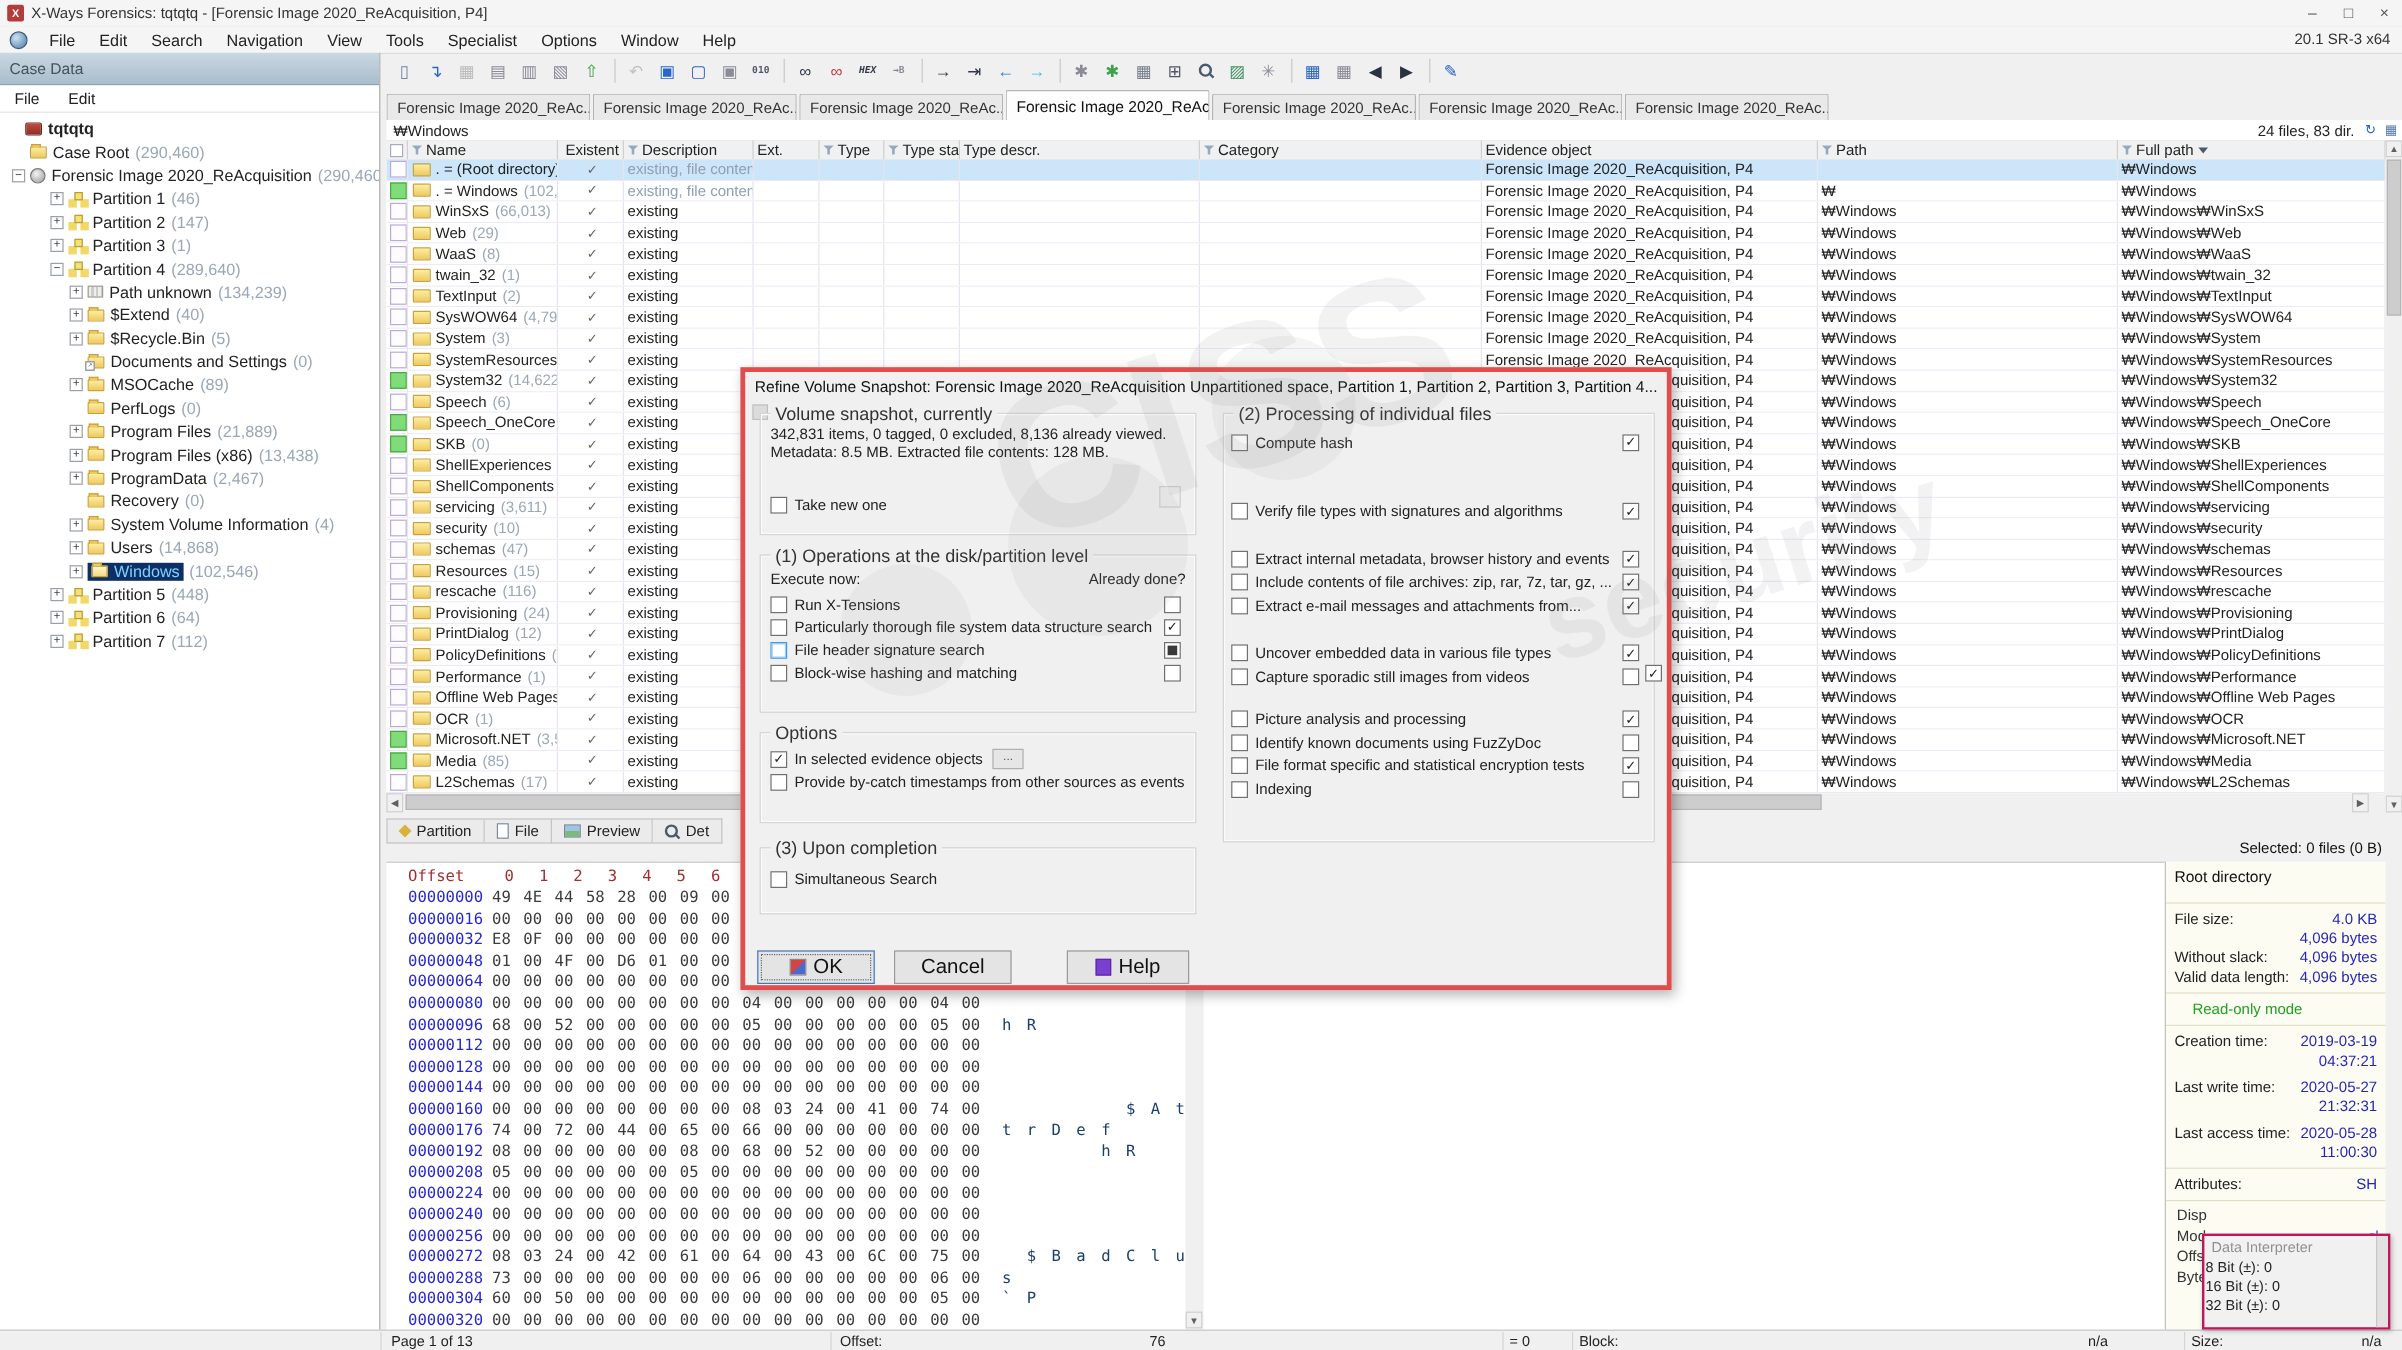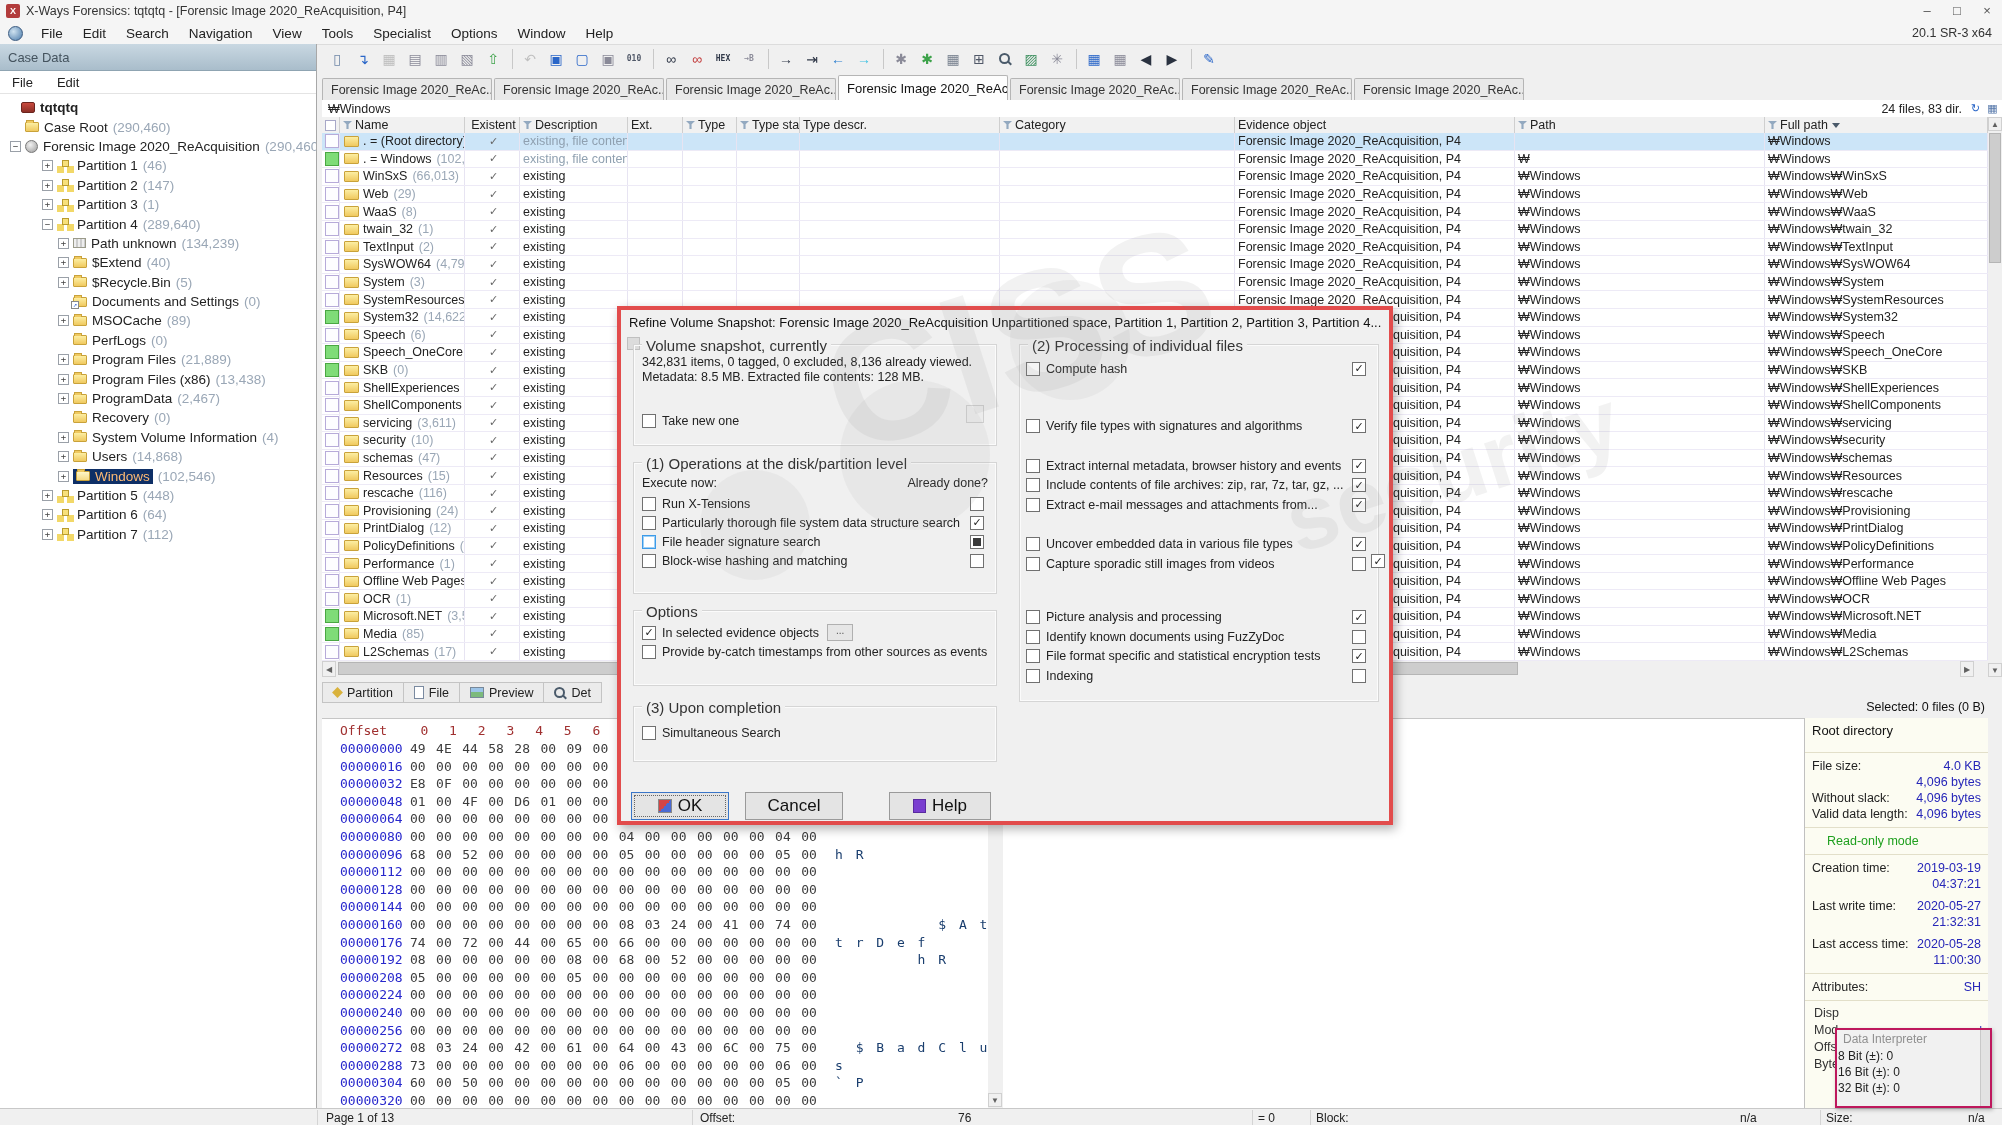--- a/index.html
+++ b/index.html
@@ -51,21 +51,21 @@
        width:6px;height:2px;background:#f0c95f;border:1px solid #c9a23a;border-bottom:none}
   .tic-folder-open{background:linear-gradient(#fdf6c9,#f5da85)}
   .tic-folder-link::after{content:"↗";position:absolute;left:-3px;bottom:-3px;width:6px;height:6px;background:#fff;
        border:1px solid #888;color:#2255cc;font:5px/6px "DejaVu Sans",sans-serif;text-align:center}
   .tic-disk{width:13px;height:13px;border-radius:50%;background:radial-gradient(circle at 40% 35%,#f2f2f2,#9a9a9a);border:1px solid #787878}
   .tic-partition{width:15px;height:12px;position:relative}
   .tic-partition::before{content:"";position:absolute;left:5px;top:0;width:5px;height:5px;background:#f7e07a;
        border:1px solid #b99b2e;box-shadow:-5px 6px 0 #f2d868,5px 6px 0 #f2d868}
   .tic-grid{width:13px;height:10px;border:1px solid #9a9a8a;background:repeating-linear-gradient(90deg,#eee 0 2px,#ccc 2px 4px)}
   .tcount{color:#9aa7b6;margin-left:5px}
-  .tsel{background:#0e2f66;color:#fdba74;padding:0 3px;display:inline-flex;align-items:center}
+  .tsel{background:#0e2f66;color:#7dd3fc;padding:0 3px;display:inline-flex;align-items:center}
   .tsel .tic{margin-right:5px}
   .lv0{padding-left:6px}.lv1{padding-left:10px}.lv2{padding-left:42px}.lv3{padding-left:58px}
   
   #tabsbar{position:absolute;left:322px;top:74px;width:1680px;height:26px;display:flex;align-items:flex-end}
   .dtab{width:170px;height:22px;line-height:22px;background:#e9e9e9;border:1px solid #b5b5b5;border-bottom:none;
         border-radius:2px 2px 0 0;margin-right:2px;padding:0 8px;box-sizing:border-box;white-space:nowrap;
         overflow:hidden;font-size:12.5px;color:#333;flex:none}
   .dtab.active{background:#fdfdfd;height:25px;line-height:25px;font-size:13px;color:#111}
   #pathbar{position:absolute;left:322px;top:100px;width:1680px;height:17px;background:#fff;
            border-bottom:1px solid #d0d0d0;display:flex;align-items:center;font-size:12.5px}
@@ -396,21 +396,21 @@
         <span class="txt" style="color: rgb(80, 88, 104);">010</span>
       </span>
       <span class="tbsep"></span>
       <span class="tbi">
         <span style="color: rgb(48, 56, 72);">∞</span>
       </span>
       <span class="tbi">
         <span style="color: rgb(194, 59, 59);">∞</span>
       </span>
       <span class="tbi">
-        <span class="txt" style="color: rgb(48, 56, 72);">HEX</span>
+        <span class="txt" style="color: rgb(48, 56, 72); font-style: italic;">HEX</span>
       </span>
       <span class="tbi">
         <span class="txt" style="color: rgb(138, 138, 152);">→B</span>
       </span>
       <span class="tbsep"></span>
       <span class="tbi">
         <span style="color: rgb(48, 56, 72);">→</span>
       </span>
       <span class="tbi">
         <span style="color: rgb(48, 56, 72);">⇥</span>
@@ -1774,21 +1774,21 @@
           <div class="drow" style="height: 19.5px; margin-bottom: 20px;">
             <span class="cb u"></span>
             <span class="lbl">Extract e-mail messages and attachments from...</span>
             <span class="cb c done"></span>
           </div>
           <div class="drow" style="height: 19.5px;">
             <span class="cb u"></span>
             <span class="lbl">Uncover embedded data in various file types</span>
             <span class="cb c done"></span>
           </div>
-          <div class="drow" style="height: 19.5px; margin-bottom: 34px;">
+          <div class="drow" style="height: 19.5px; margin-bottom: 16px;">
             <span class="cb u"></span>
             <span class="lbl">Capture sporadic still images from videos</span>
             <span class="cb u done"></span>
           </div>
           <div class="drow" style="height: 19.5px;">
             <span class="cb u"></span>
             <span class="lbl">Picture analysis and processing</span>
             <span class="cb c done"></span>
           </div>
           <div class="drow" style="height: 19.5px;">

